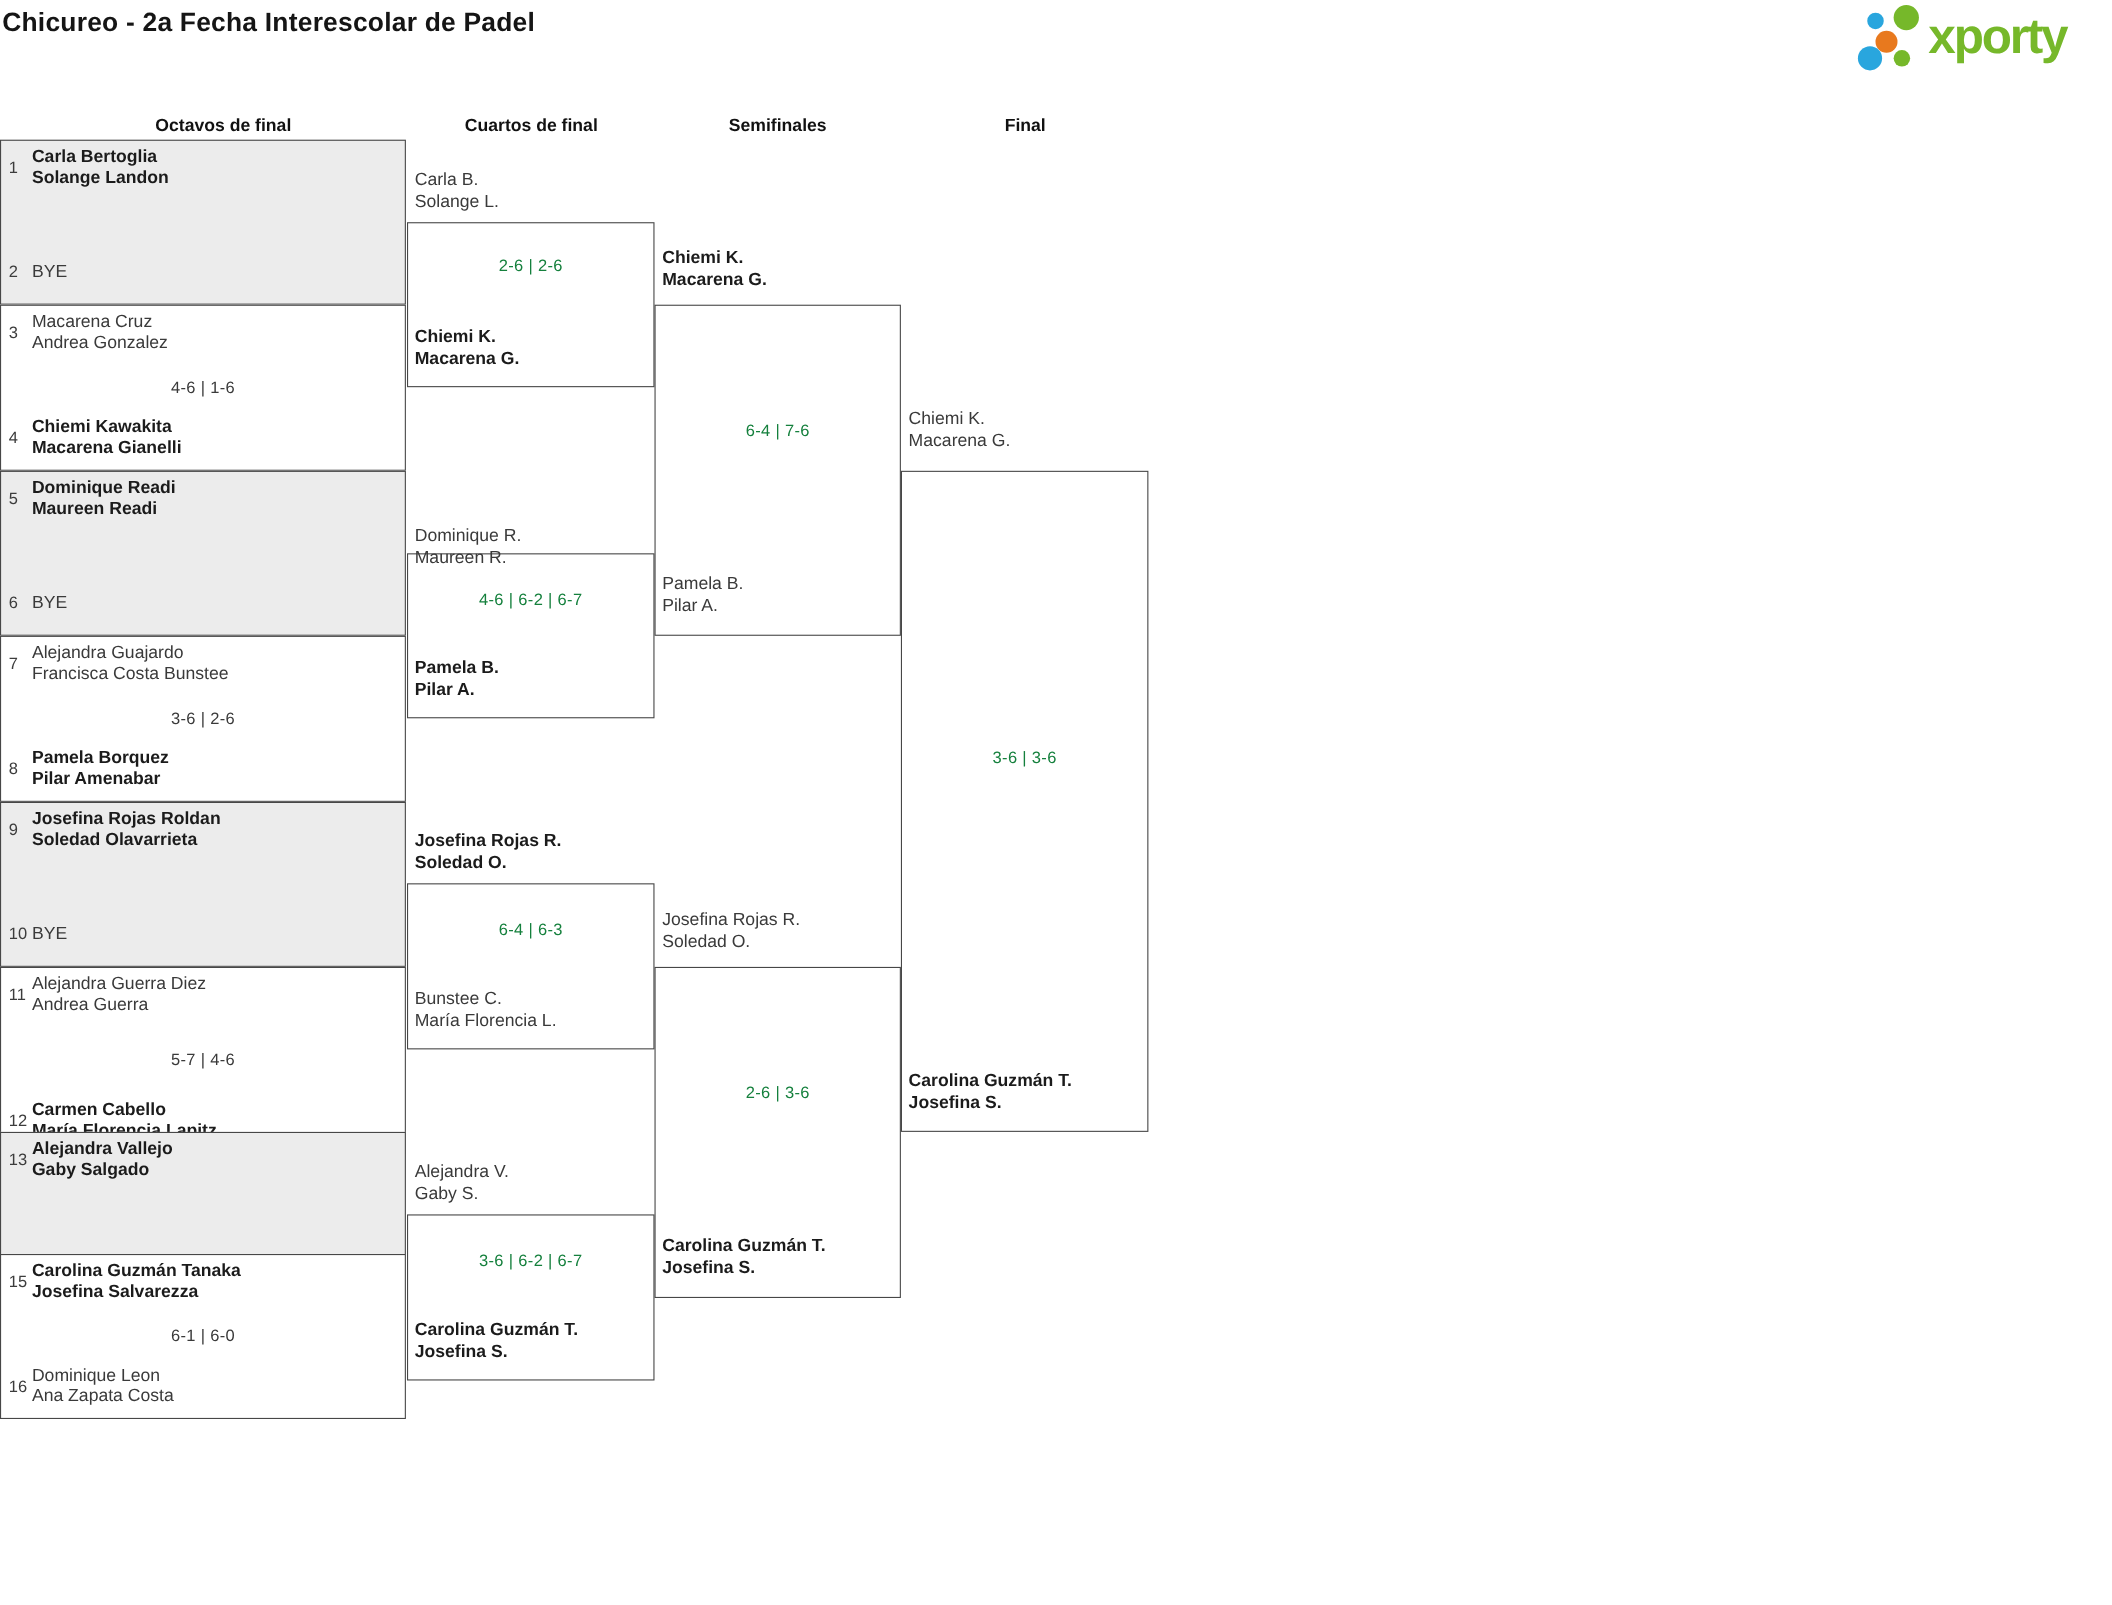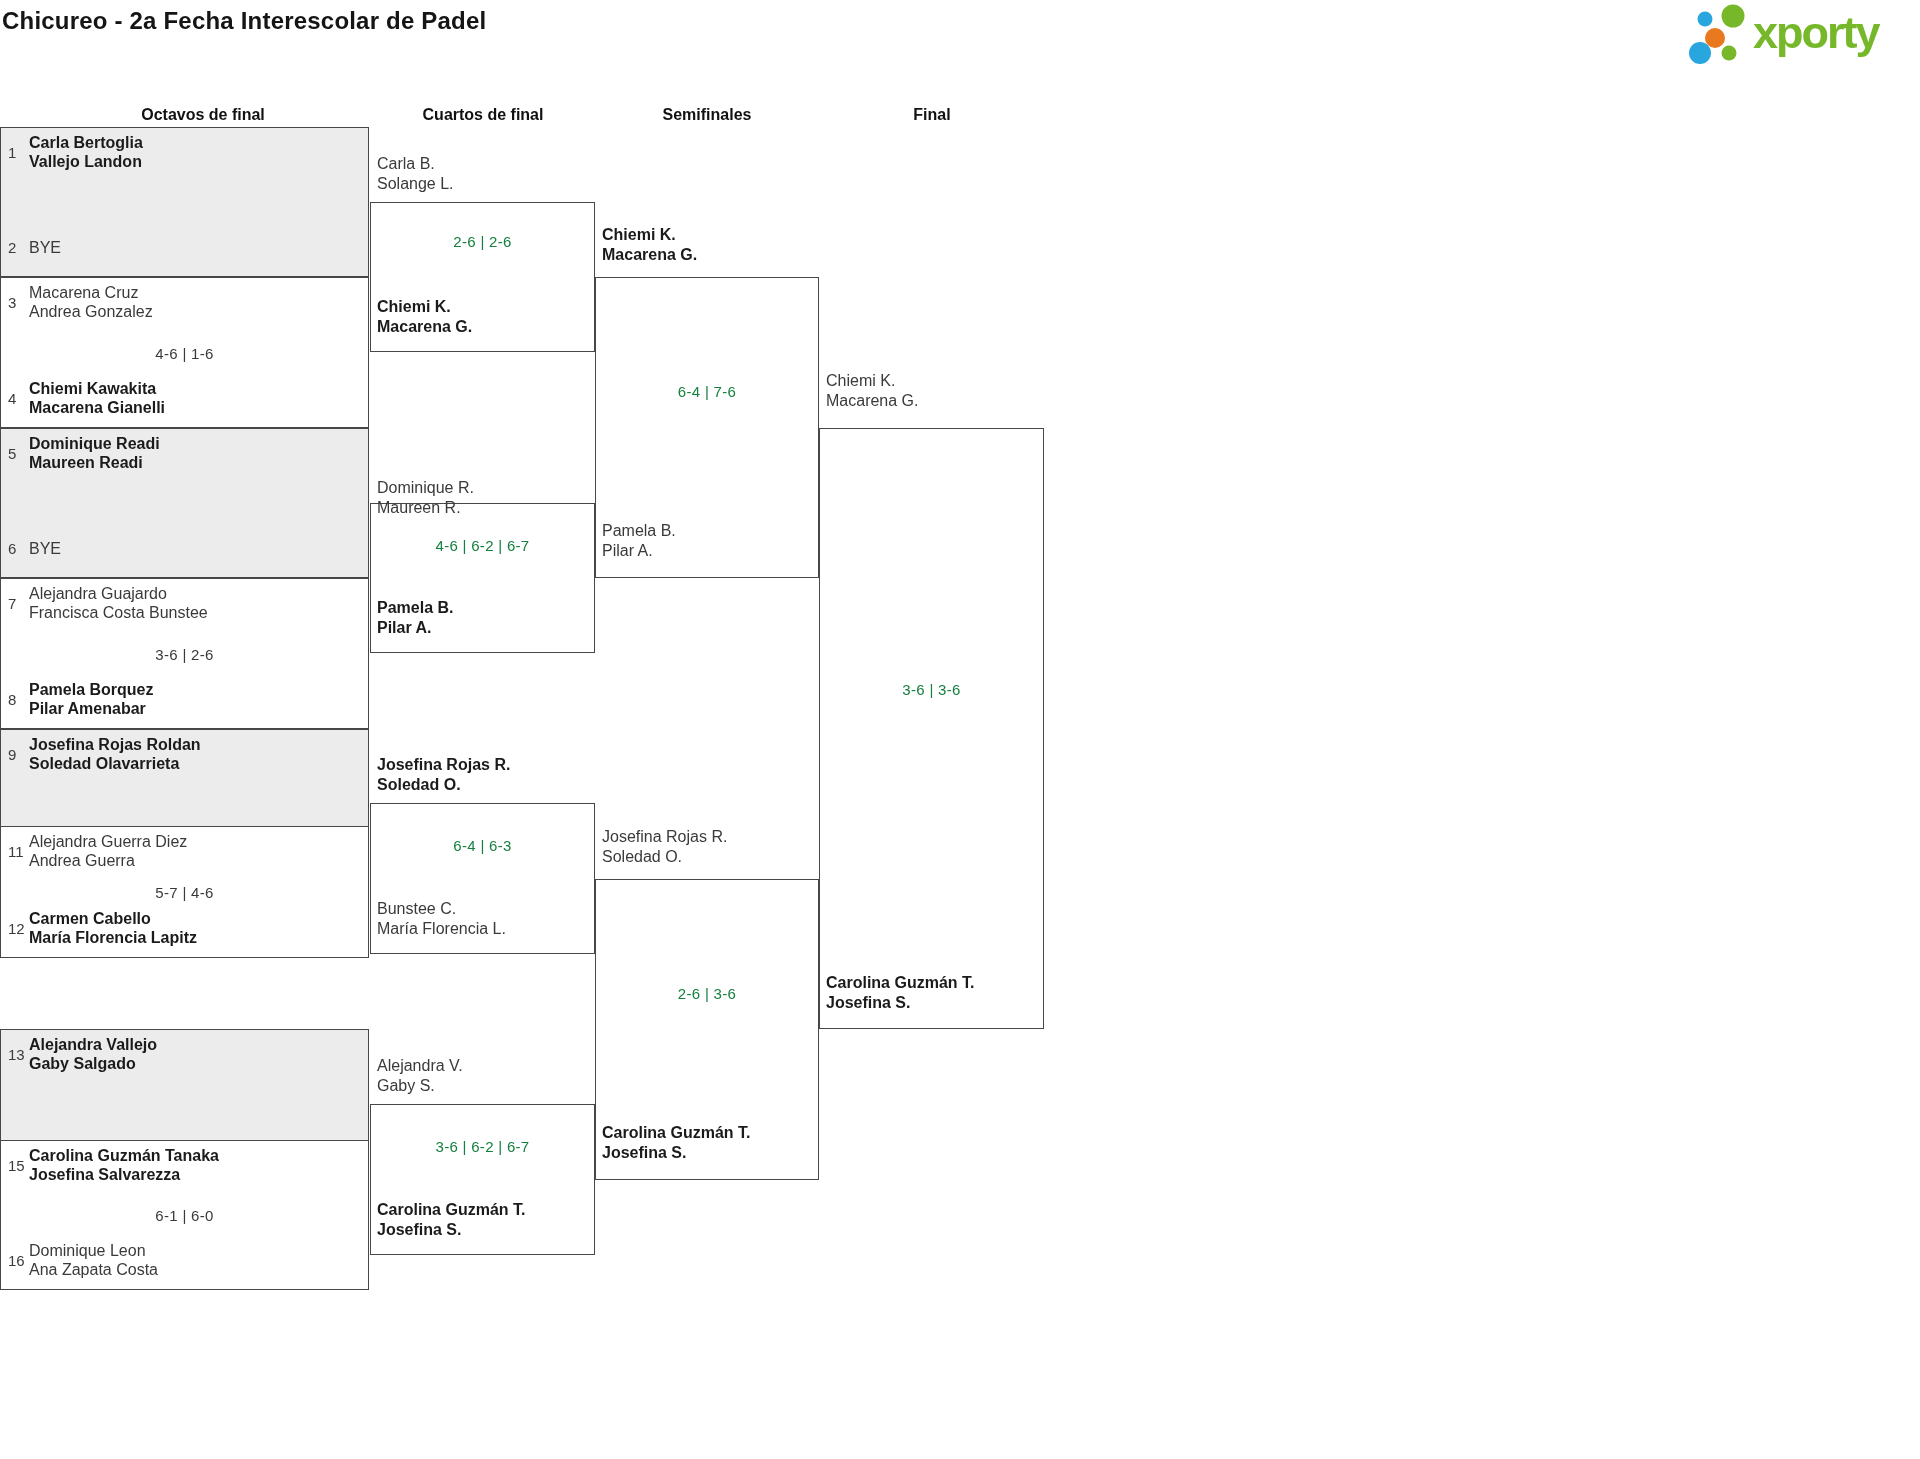--- a/index.html
+++ b/index.html
@@ -67,21 +67,21 @@
   <div class="rhead" style="left:203px">Octavos de final</div>
   <div class="rhead" style="left:483px">Cuartos de final</div>
   <div class="rhead" style="left:707px">Semifinales</div>
   <div class="rhead" style="left:932px">Final</div>
 
   <div class="obox gray" style="top:127px;height:150px">
     <div class="team team-a">
       <span class="seed">1</span>
       <span class="names bold">
         <span class="l">Carla Bertoglia</span>
-          <span class="l">Vallejo Landon</span>
+          <span class="l">Solange Landon</span>
       </span>
     </div>
     <div class="team team-bye">
       <span class="seed">2</span>
       <span class="names">
           <span class="l">BYE</span>
         </span>
     </div>
   </div>
 
@@ -146,21 +146,21 @@
       </span>
     </div>
     <div class="team team-bye">
       <span class="seed">10</span>
       <span class="names">
           <span class="l">BYE</span>
         </span>
     </div>
   </div>
 
-  <div class="obox" style="top:826px;height:132px">
+  <div class="obox" style="top:879px;height:170px">
     <div class="team team-a">
       <span class="seed">11</span>
       <span class="names">
         <span class="l">Alejandra Guerra Diez</span>
           <span class="l">Andrea Guerra</span>
       </span>
     </div>
     <div class="oscore">5-7 | 4-6</div>
     <div class="team team-b">
       <span class="seed">12</span>

